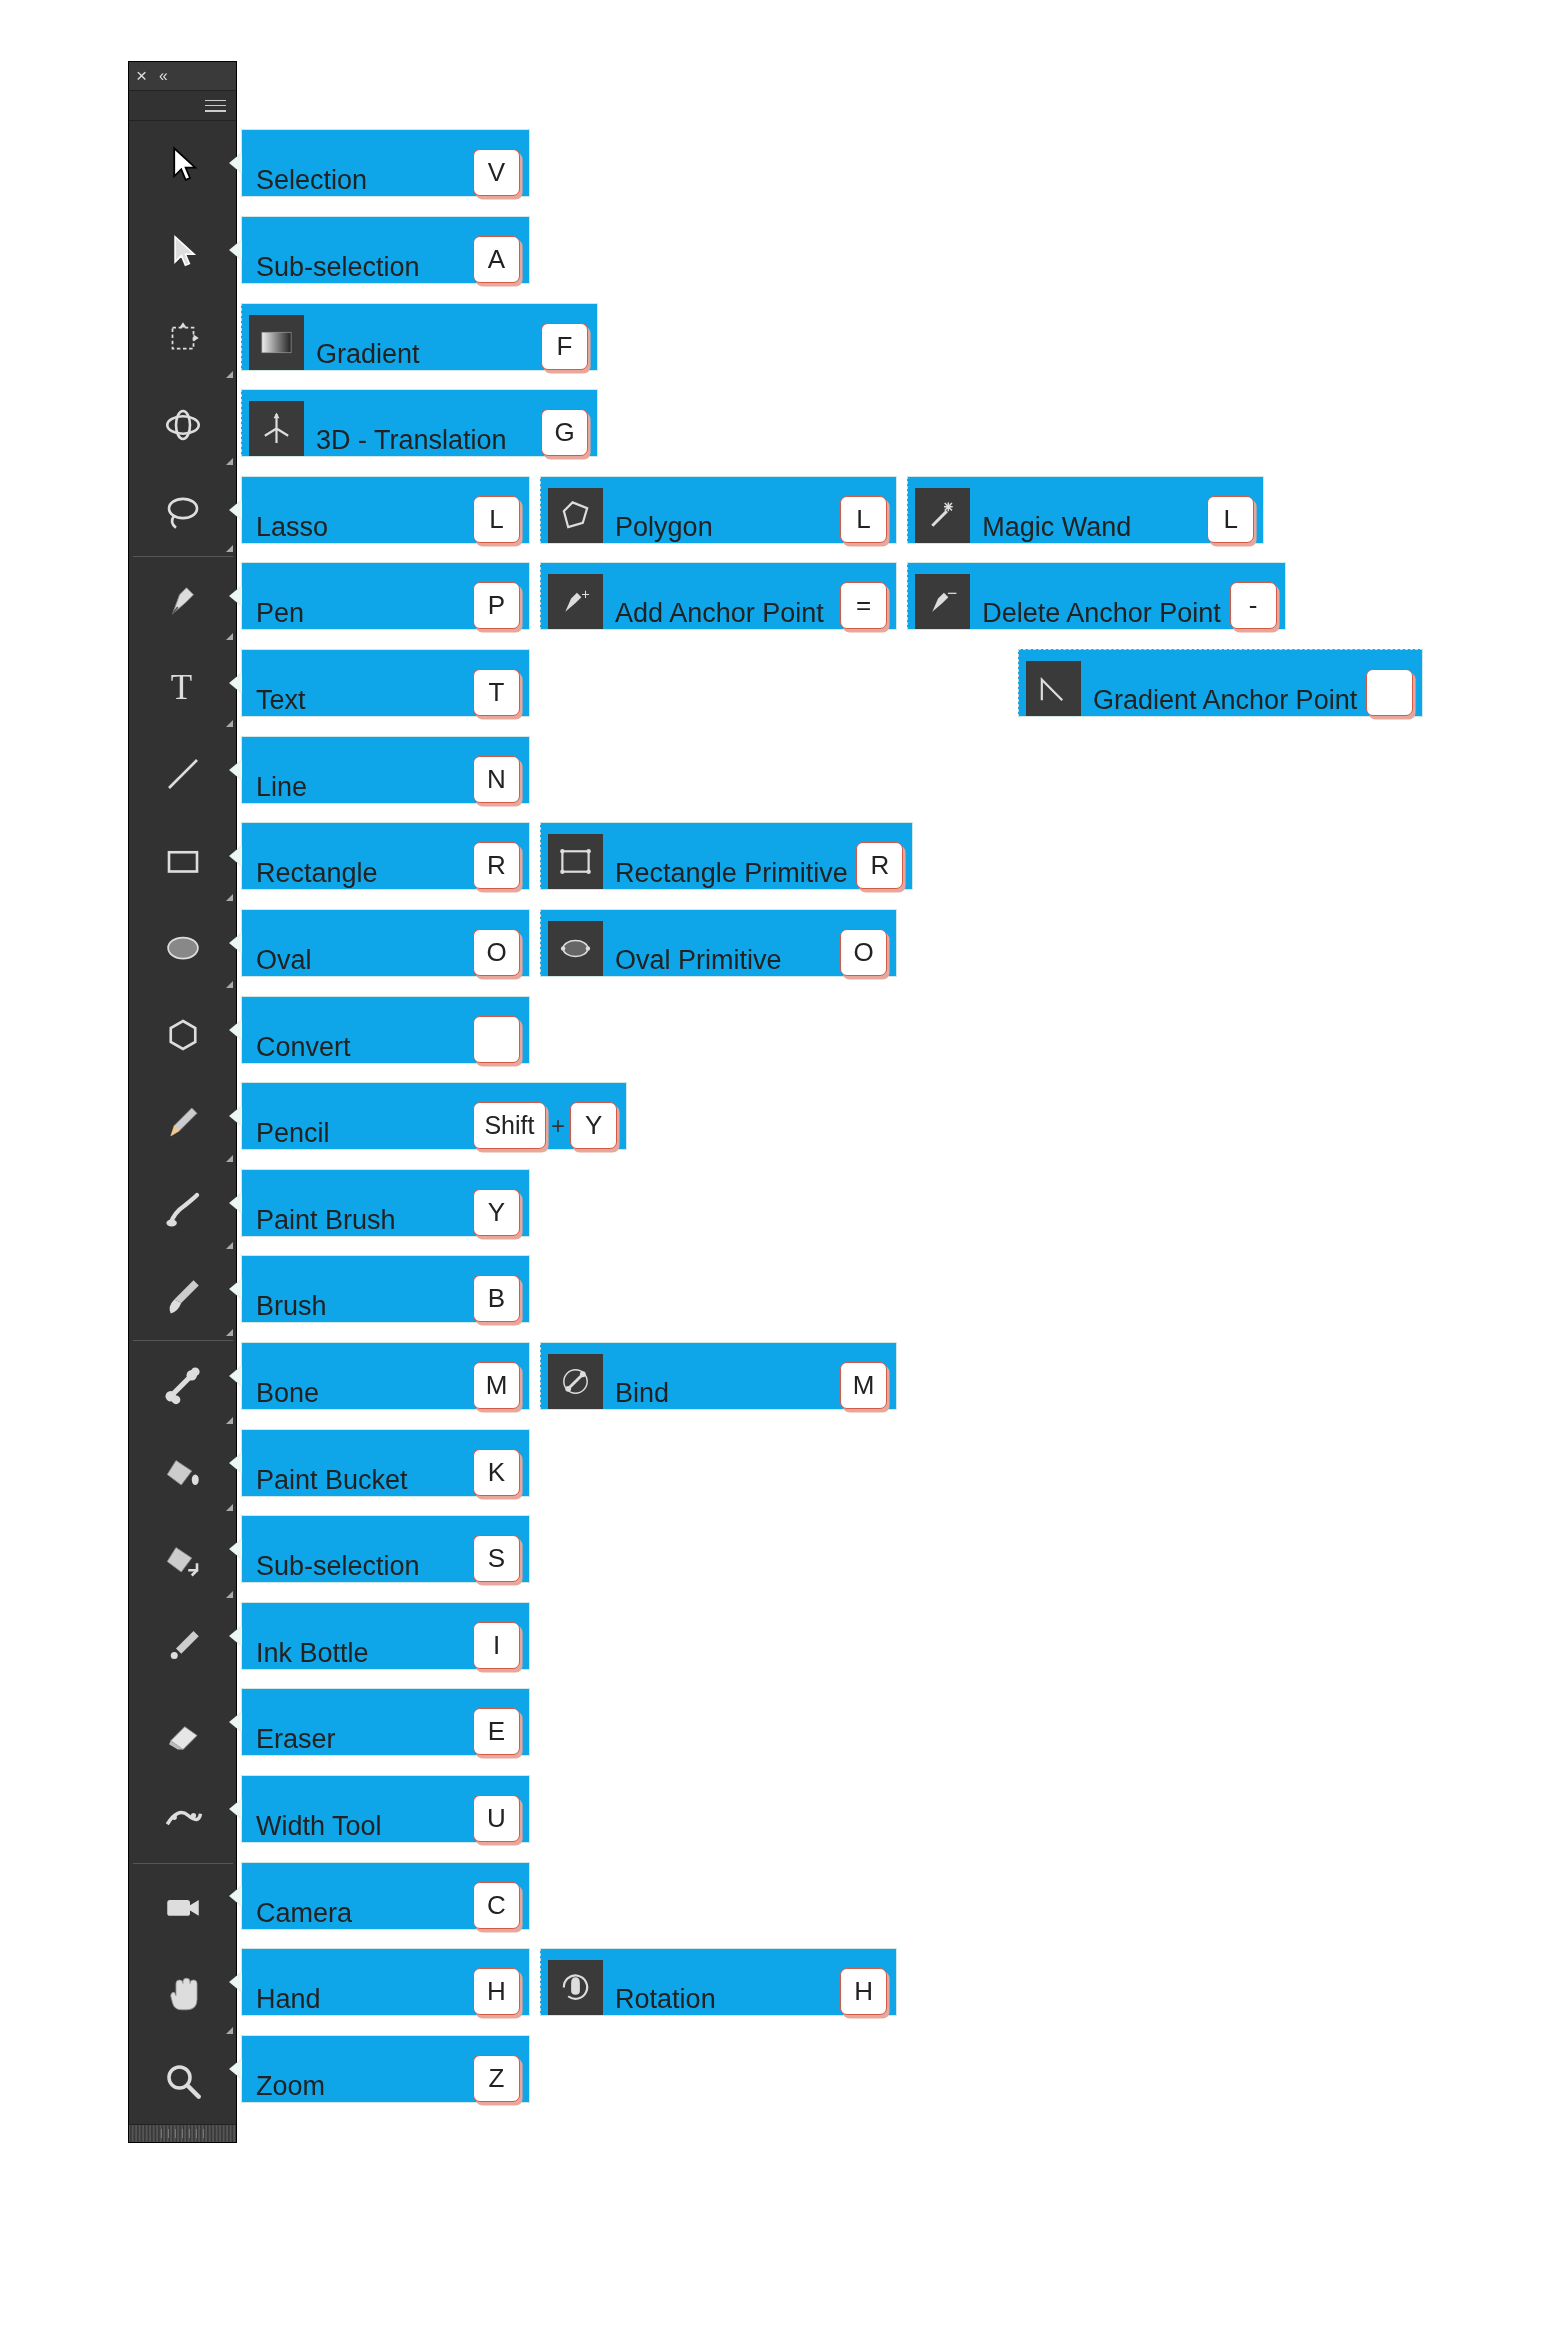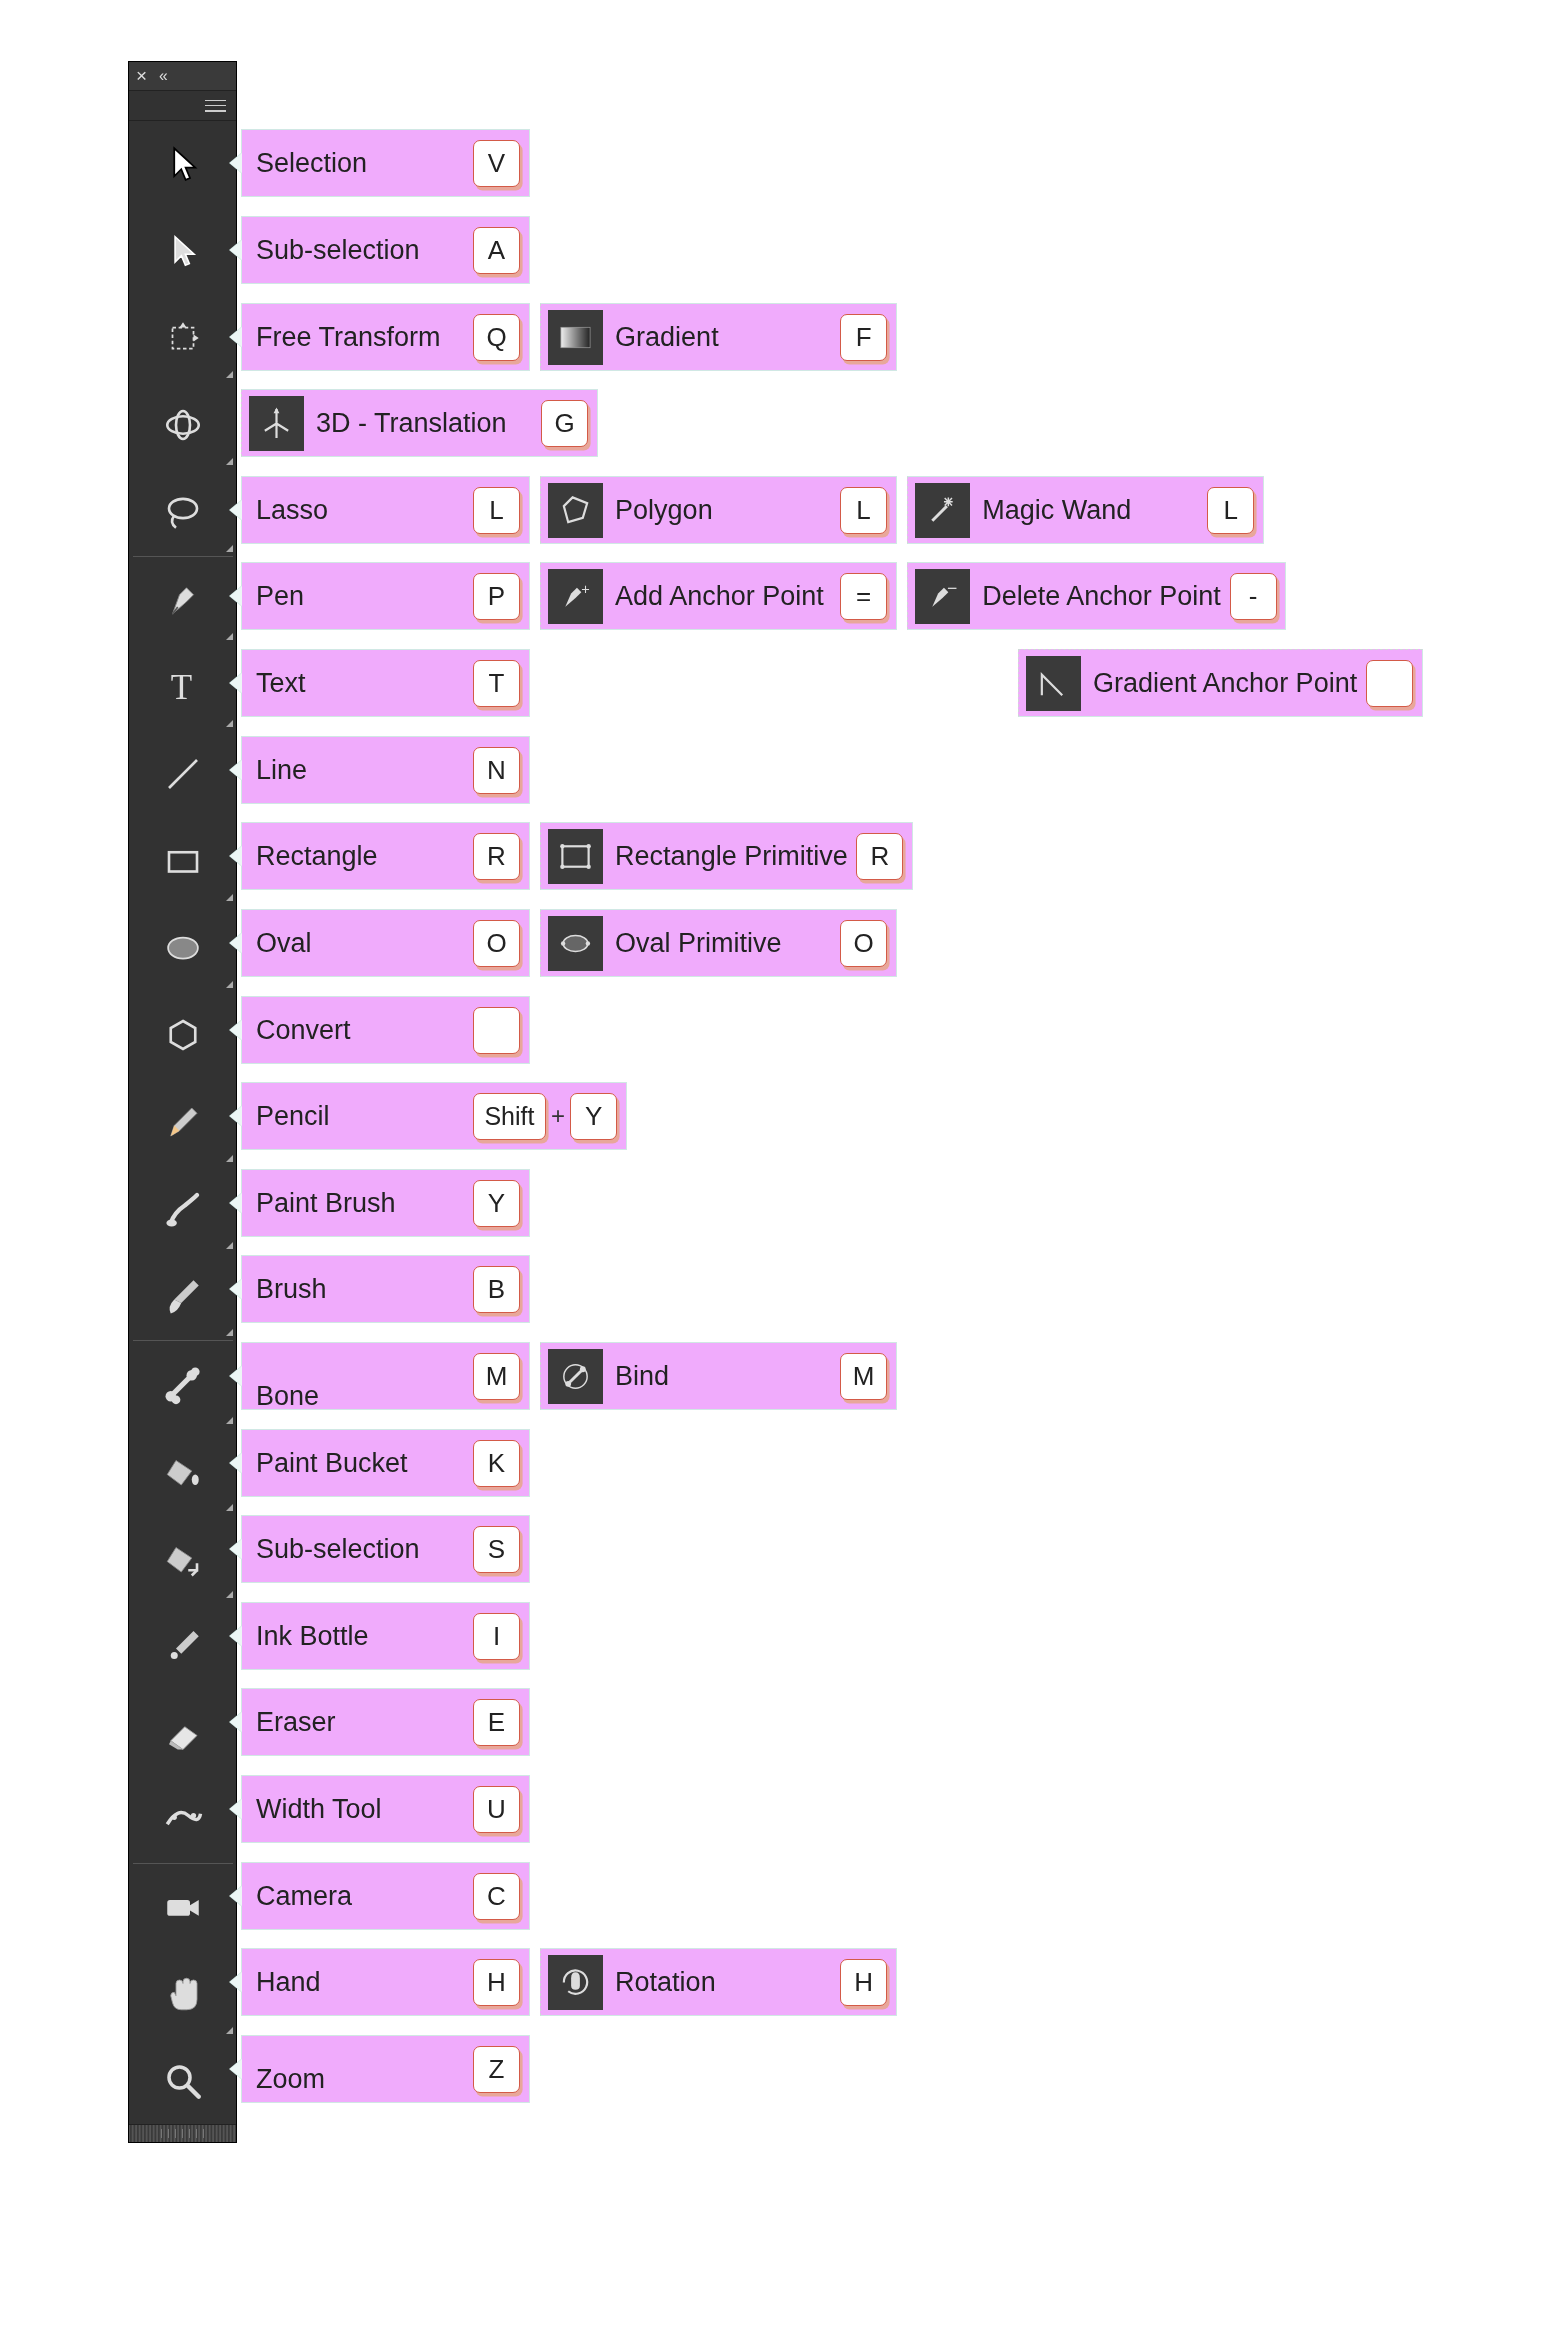--- a/index.html
+++ b/index.html
@@ -96,22 +96,22 @@
   }
   .row {
     position: absolute;
     left: 113px;
     display: flex;
     align-items: center;
     gap: 10.4px;
   }
   .callout {
     display: flex;
-    align-items: center;
-    background: #f0abfc;
+    align-items: flex-end;
+    background: #0ea5e9;
     border: 0.9px solid #d0e8e4;
     height: 68px;
     padding: 0 8.7px 0 0;
     position: relative;
   }
   .callout.secondary {
     border-left: 1.7px dashed #cfd8d6;
   }
   .callout .iconbox {
     width: 55px;
@@ -352,26 +352,20 @@
     </div>
     <div class="row" style="top: 155px;">
       <div class="callout primary">
         <span class="label" style="min-width: 217px;">Sub-selection</span>
         <div class="key-group">
           <span class="key">A</span>
         </div>
       </div>
     </div>
     <div class="row" style="top: 242px;">
-      <div class="callout primary">
-        <span class="label" style="min-width: 217px;">Free Transform</span>
-        <div class="key-group">
-          <span class="key">Q</span>
-        </div>
-      </div>
       <div class="callout secondary">
         <div class="iconbox">
           <svg viewBox="0 0 48 48" width="35" height="35">
             <defs>
               <linearGradient id="g1" x1="0" x2="1">
                 <stop offset="0" stop-color="#eee"></stop>
                 <stop offset="1" stop-color="#222"></stop>
               </linearGradient>
             </defs>
             <rect x="4" y="10" width="40" height="28" fill="url(#g1)" stroke="#999"></rect>

